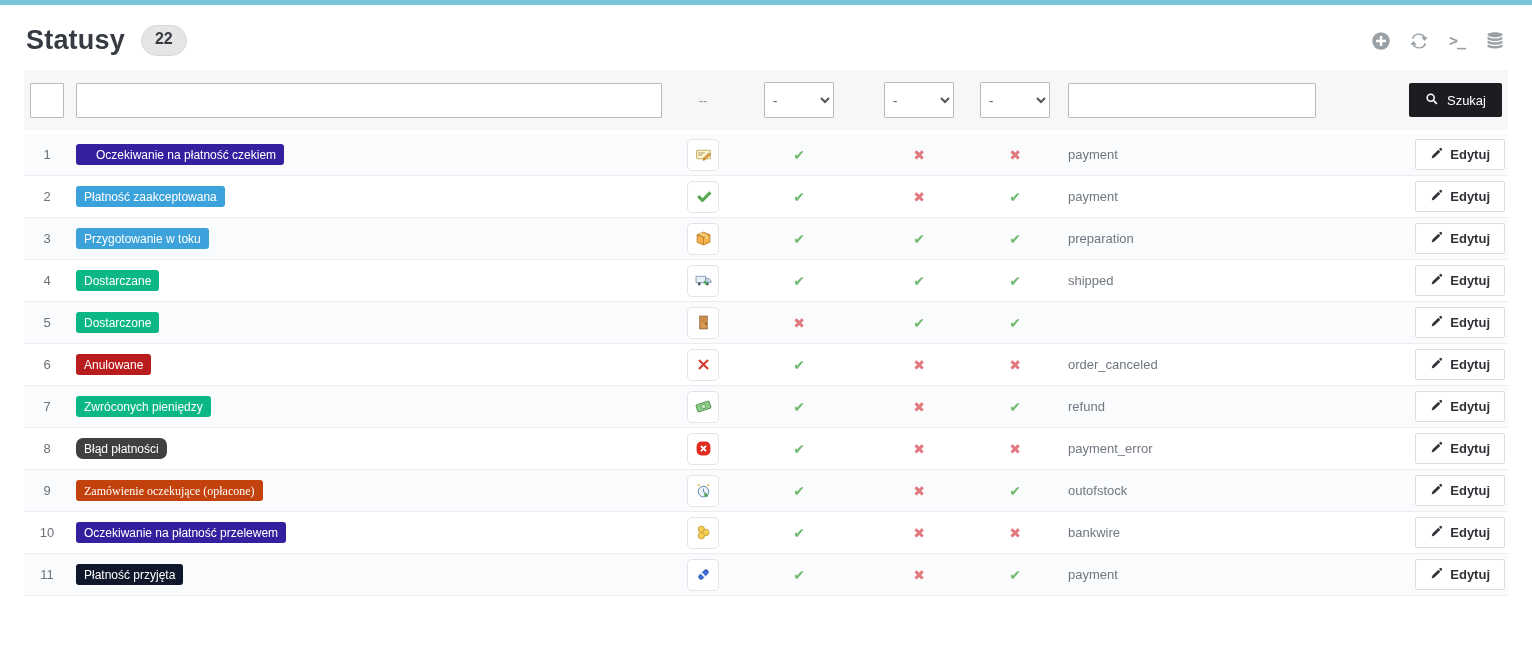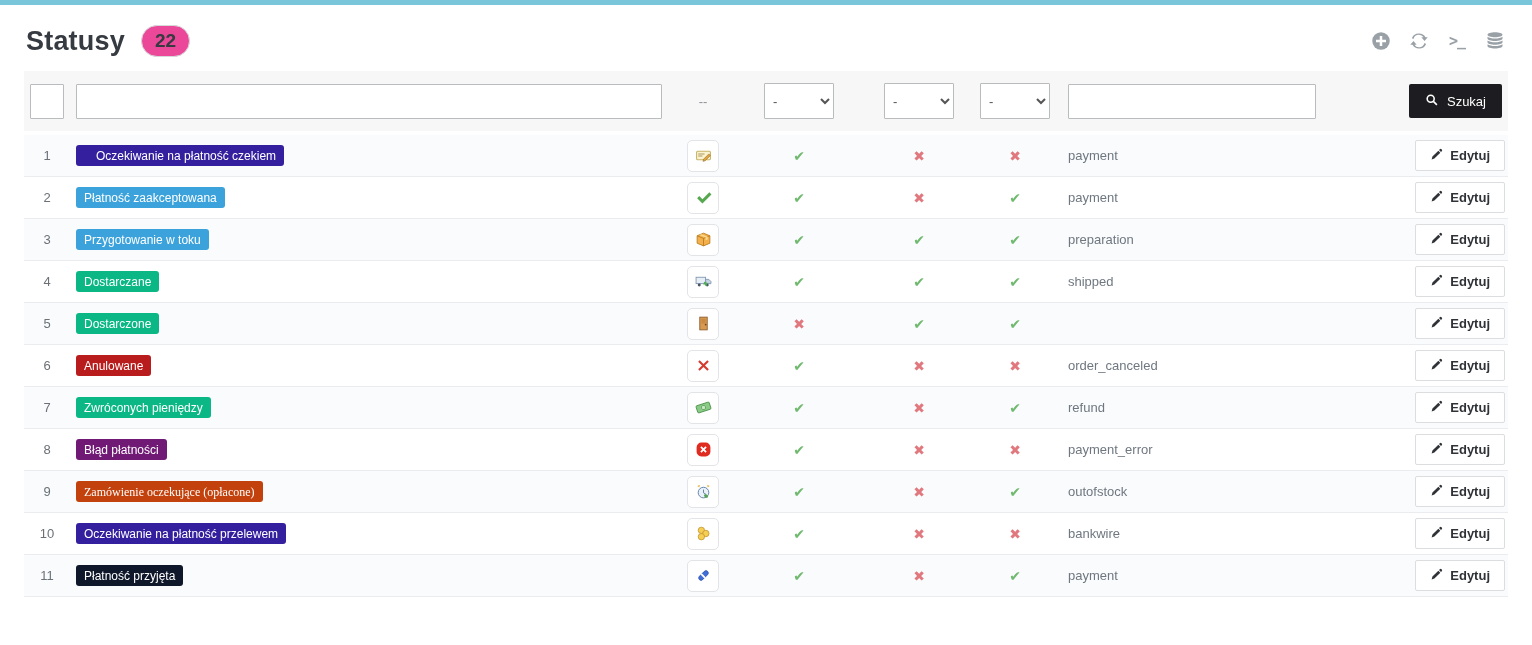--- a/index.html
+++ b/index.html
@@ -1,21 +1,21 @@
 <!DOCTYPE html>
 <html><head>
 <meta charset="utf-8">
 <style>
   html,body{margin:0;padding:0;width:1532px;height:645px;overflow:hidden;background:#fff;
     font-family:"Liberation Sans","DejaVu Sans",sans-serif;color:#363A41;}
   .topbar{height:5px;background:#79C6DB;}
-  .page-head{display:flex;align-items:center;padding:20px 26px 14px 26px;}
+  .page-head{display:flex;padding:20px 26px 14px 26px;}
   .page-title{font-size:27px;font-weight:700;color:#363A41;margin:0;letter-spacing:.2px;}
-  .count-badge{margin-left:16px;border:1px solid #D6D8DA;border-radius:16px;background:#ec4899;
-    padding:4px 13px;font-size:19px;font-weight:700;color:#363A41;}
+  .count-badge{margin-left:16px;border:1px solid #D6D8DA;border-radius:16px;background:#e5e5e5;
+    padding:4px 13px;font-size:16px;font-weight:700;color:#363A41;}
   .toolbar{margin-left:auto;display:flex;align-items:center;gap:16px;}
   .tb-icon{width:22px;height:22px;display:inline-flex;align-items:center;justify-content:center;cursor:pointer;}
   .tb-icon svg{width:20px;height:20px;}
   .tb-term{font-family:"DejaVu Sans Mono",monospace;font-size:15px;color:#99A1A7;font-weight:700;letter-spacing:-1px;}
   .grid{margin:0 24px;}
   table{width:1484px;border-collapse:collapse;table-layout:fixed;}
   thead th{font-size:13px;font-weight:600;color:#363A41;text-align:left;padding:6px 6px 9px 6px;
     border-bottom:2px solid #79BEDB;white-space:nowrap;}
   thead th.center{text-align:center;}
   .carets{display:inline-block;margin-left:4px;font-size:8px;color:#4A5056;letter-spacing:1px;cursor:pointer;vertical-align:1px;}
@@ -275,21 +275,21 @@
         <span><svg viewBox="0 0 16 16">
                   <path fill="#2F3237" d="M12.1 1.5a1.4 1.4 0 0 1 2 0l.4.4a1.4 1.4 0 0 1 0 2l-1 1-2.4-2.4zM10.3 3.3l2.4 2.4-7.3 7.3L2 14l1-3.4z"></path>
                 </svg></span>
         <span>Edytuj</span>
       </button>
     </td>
   </tr>
 
   <tr>
     <td class="c-id">8</td>
-    <td><span class="badge" style="background: #701a75;">Błąd płatności</span></td>
+    <td><span class="badge" style="background: #404040; border-radius: 7px;">Błąd płatności</span></td>
     <td class="c-center"><span class="icon-box">
               <svg viewBox="0 0 16 16">
                 <rect x="1.5" y="1.5" width="13" height="13" rx="4.5" fill="#E02B20"></rect>
                 <path d="M5 6.2L6.2 5 8 6.8 9.8 5 11 6.2 9.2 8l1.8 1.8L9.8 11 8 9.2 6.2 11 5 9.8 6.8 8z" fill="#fff"></path>
               </svg>
             </span></td>
     <td class="c-center"><span class="mark yes">✔</span></td>
     <td class="c-center"><span class="mark no">✖</span></td>
     <td class="c-center"><span class="mark no">✖</span></td>
     <td class="c-tpl">payment_error</td>

